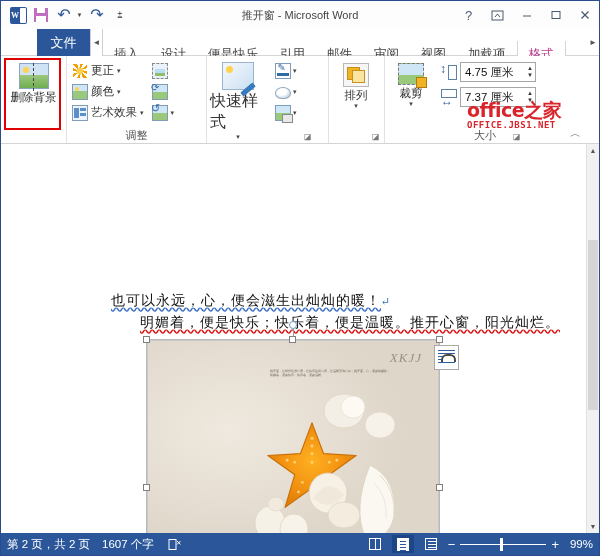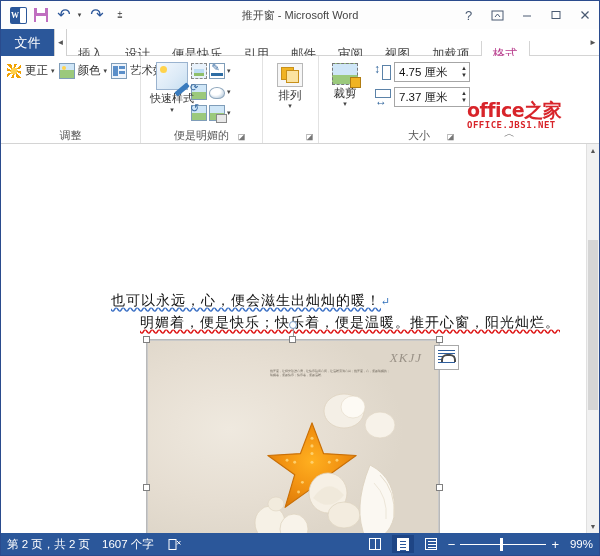--- a/index.html
+++ b/index.html
@@ -84,20 +84,21 @@
     color: #4a5a72; font-size: 13px;
   }
 
   
   .tabstrip {
     height: 27px; flex: 0 0 27px;
     display: flex; align-items: stretch;
     background: #fff;
     border-bottom: 1px solid #d4d4d4;
     position: relative;
+    padding-left: 36px;
   }
   .tab-file {
     background: #2b579a; color: #fff;
     font-size: 13px;
     display: flex; align-items: center; justify-content: center;
     width: 53px; height: 27px;
   }
   .tab-scroll {
     width: 13px; height: 27px;
     display: flex; align-items: center; justify-content: center;
@@ -271,21 +272,21 @@
   .qstyle-ico::before {
     content: ""; position: absolute; left: 3px; top: 3px;
     width: 7px; height: 7px; border-radius: 50%; background: #ffd34d;
   }
   .qstyle-ico::after {
     content: ""; position: absolute; right: -3px; bottom: -3px;
     width: 16px; height: 5px; background: #3a7bbd;
     transform: rotate(-40deg);
     border-radius: 1px;
   }
-  .qstyle .lbl { font-size: 11px; color: #333; margin-top: 1px; }
+  .qstyle .lbl { font-size: 16px; color: #333; margin-top: 1px; }
 
   .ico-border { border: 1px solid #7f9db9; background: #fff; }
   .ico-border::before {
     content: ""; position: absolute; left: 1px; bottom: 2px; right: 1px;
     height: 3px; background: #2e6da4;
   }
   .ico-border::after {
     content: "✎"; position: absolute; left: 2px; top: -2px;
     font-size: 10px; color: #3b6ea5;
   }
@@ -614,24 +615,34 @@
     <div class="tab">邮件</div>
     <div class="tab">审阅</div>
     <div class="tab">视图</div>
     <div class="tab">加载项</div>
     <div class="tab active">格式</div>
     <div class="tab-scroll-right">►</div>
   </div>
 
   <div class="ribbon">
 
+    <div class="rgroup" style="width:66px;">
+      <div class="rgroup-body">
+        <div class="bigbtn">
+          <div class="rembg-ico"></div>
+          <div class="lbl">删除背景</div>
+        </div>
+      </div>
+      <div class="rgroup-label"></div>
+      <div class="redbox"></div>
+    </div>
 
     <div class="rgroup" style="width:140px;">
       <div class="rgroup-body">
-        <div style="display:flex;flex-direction:row;font-family:Liberation Serif, serif;">
+        <div style="display:flex;flex-direction:column;font-family:Liberation Serif, serif;">
           <div class="smallrow">
             <span class="ico16 ico-sun"></span>
             <span class="lbl">更正</span>
             <span class="caret">▾</span>
           </div>
           <div class="smallrow">
             <span class="ico16 ico-pic"></span>
             <span class="lbl">颜色</span>
             <span class="caret">▾</span>
           </div>

